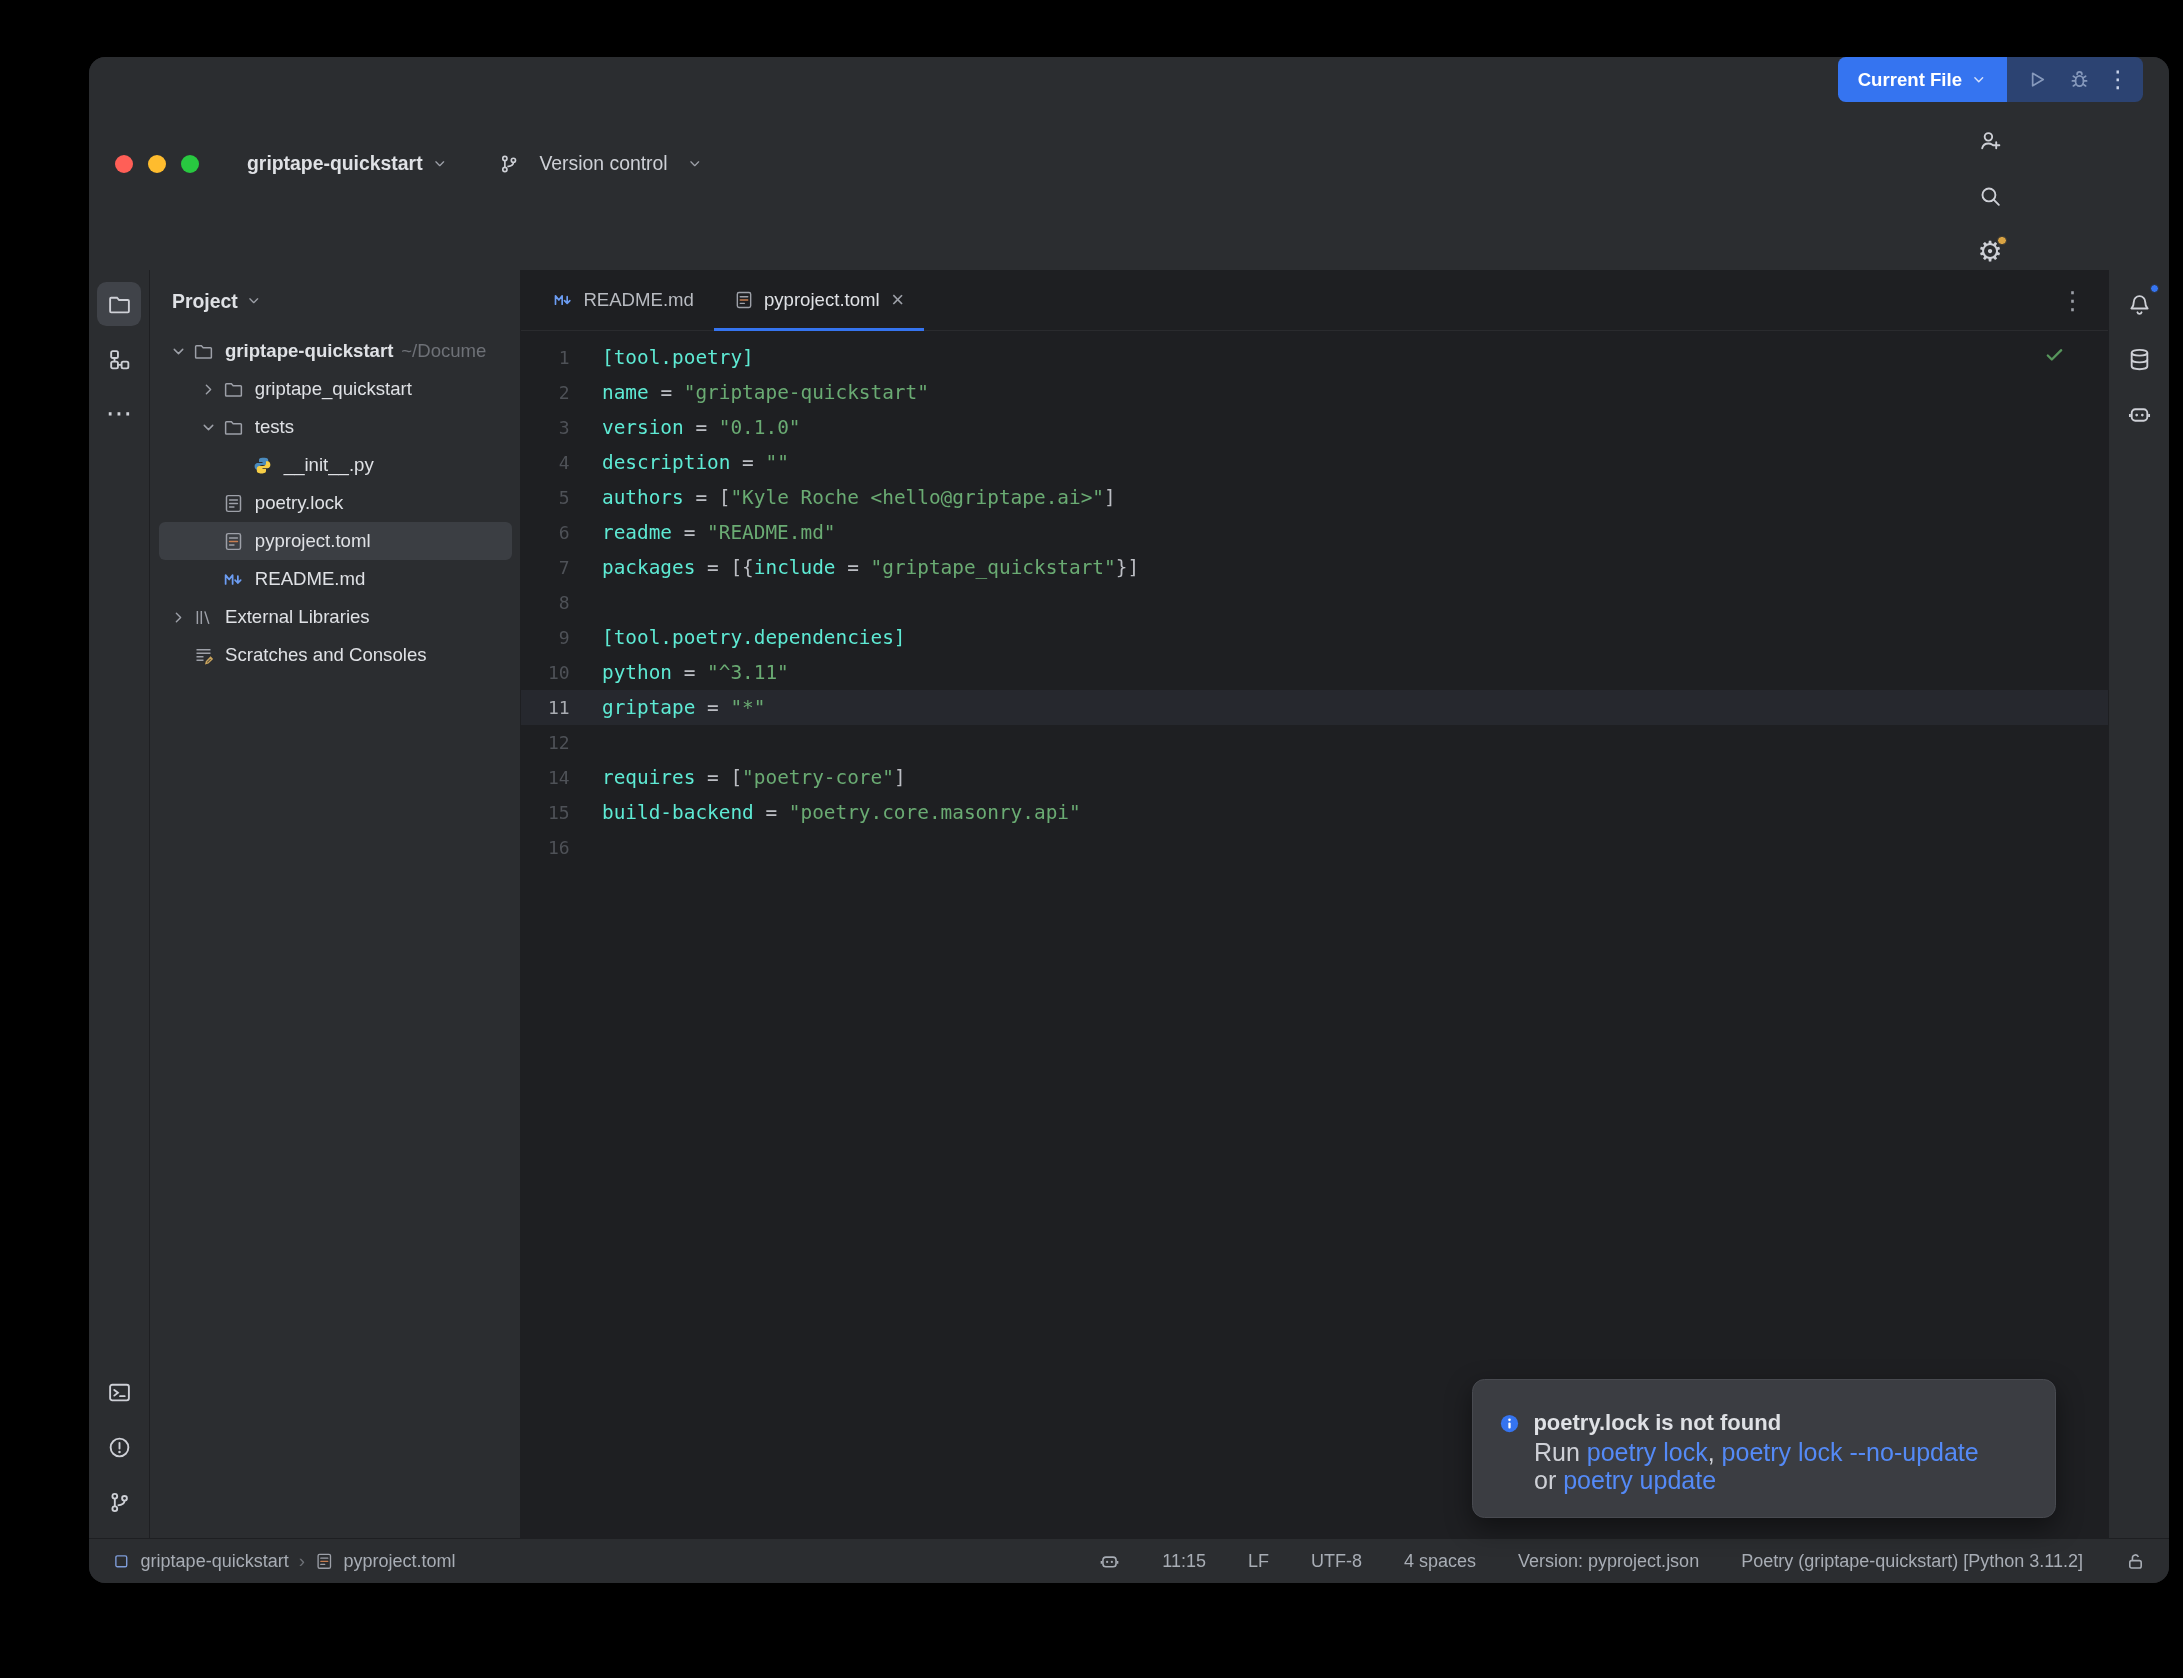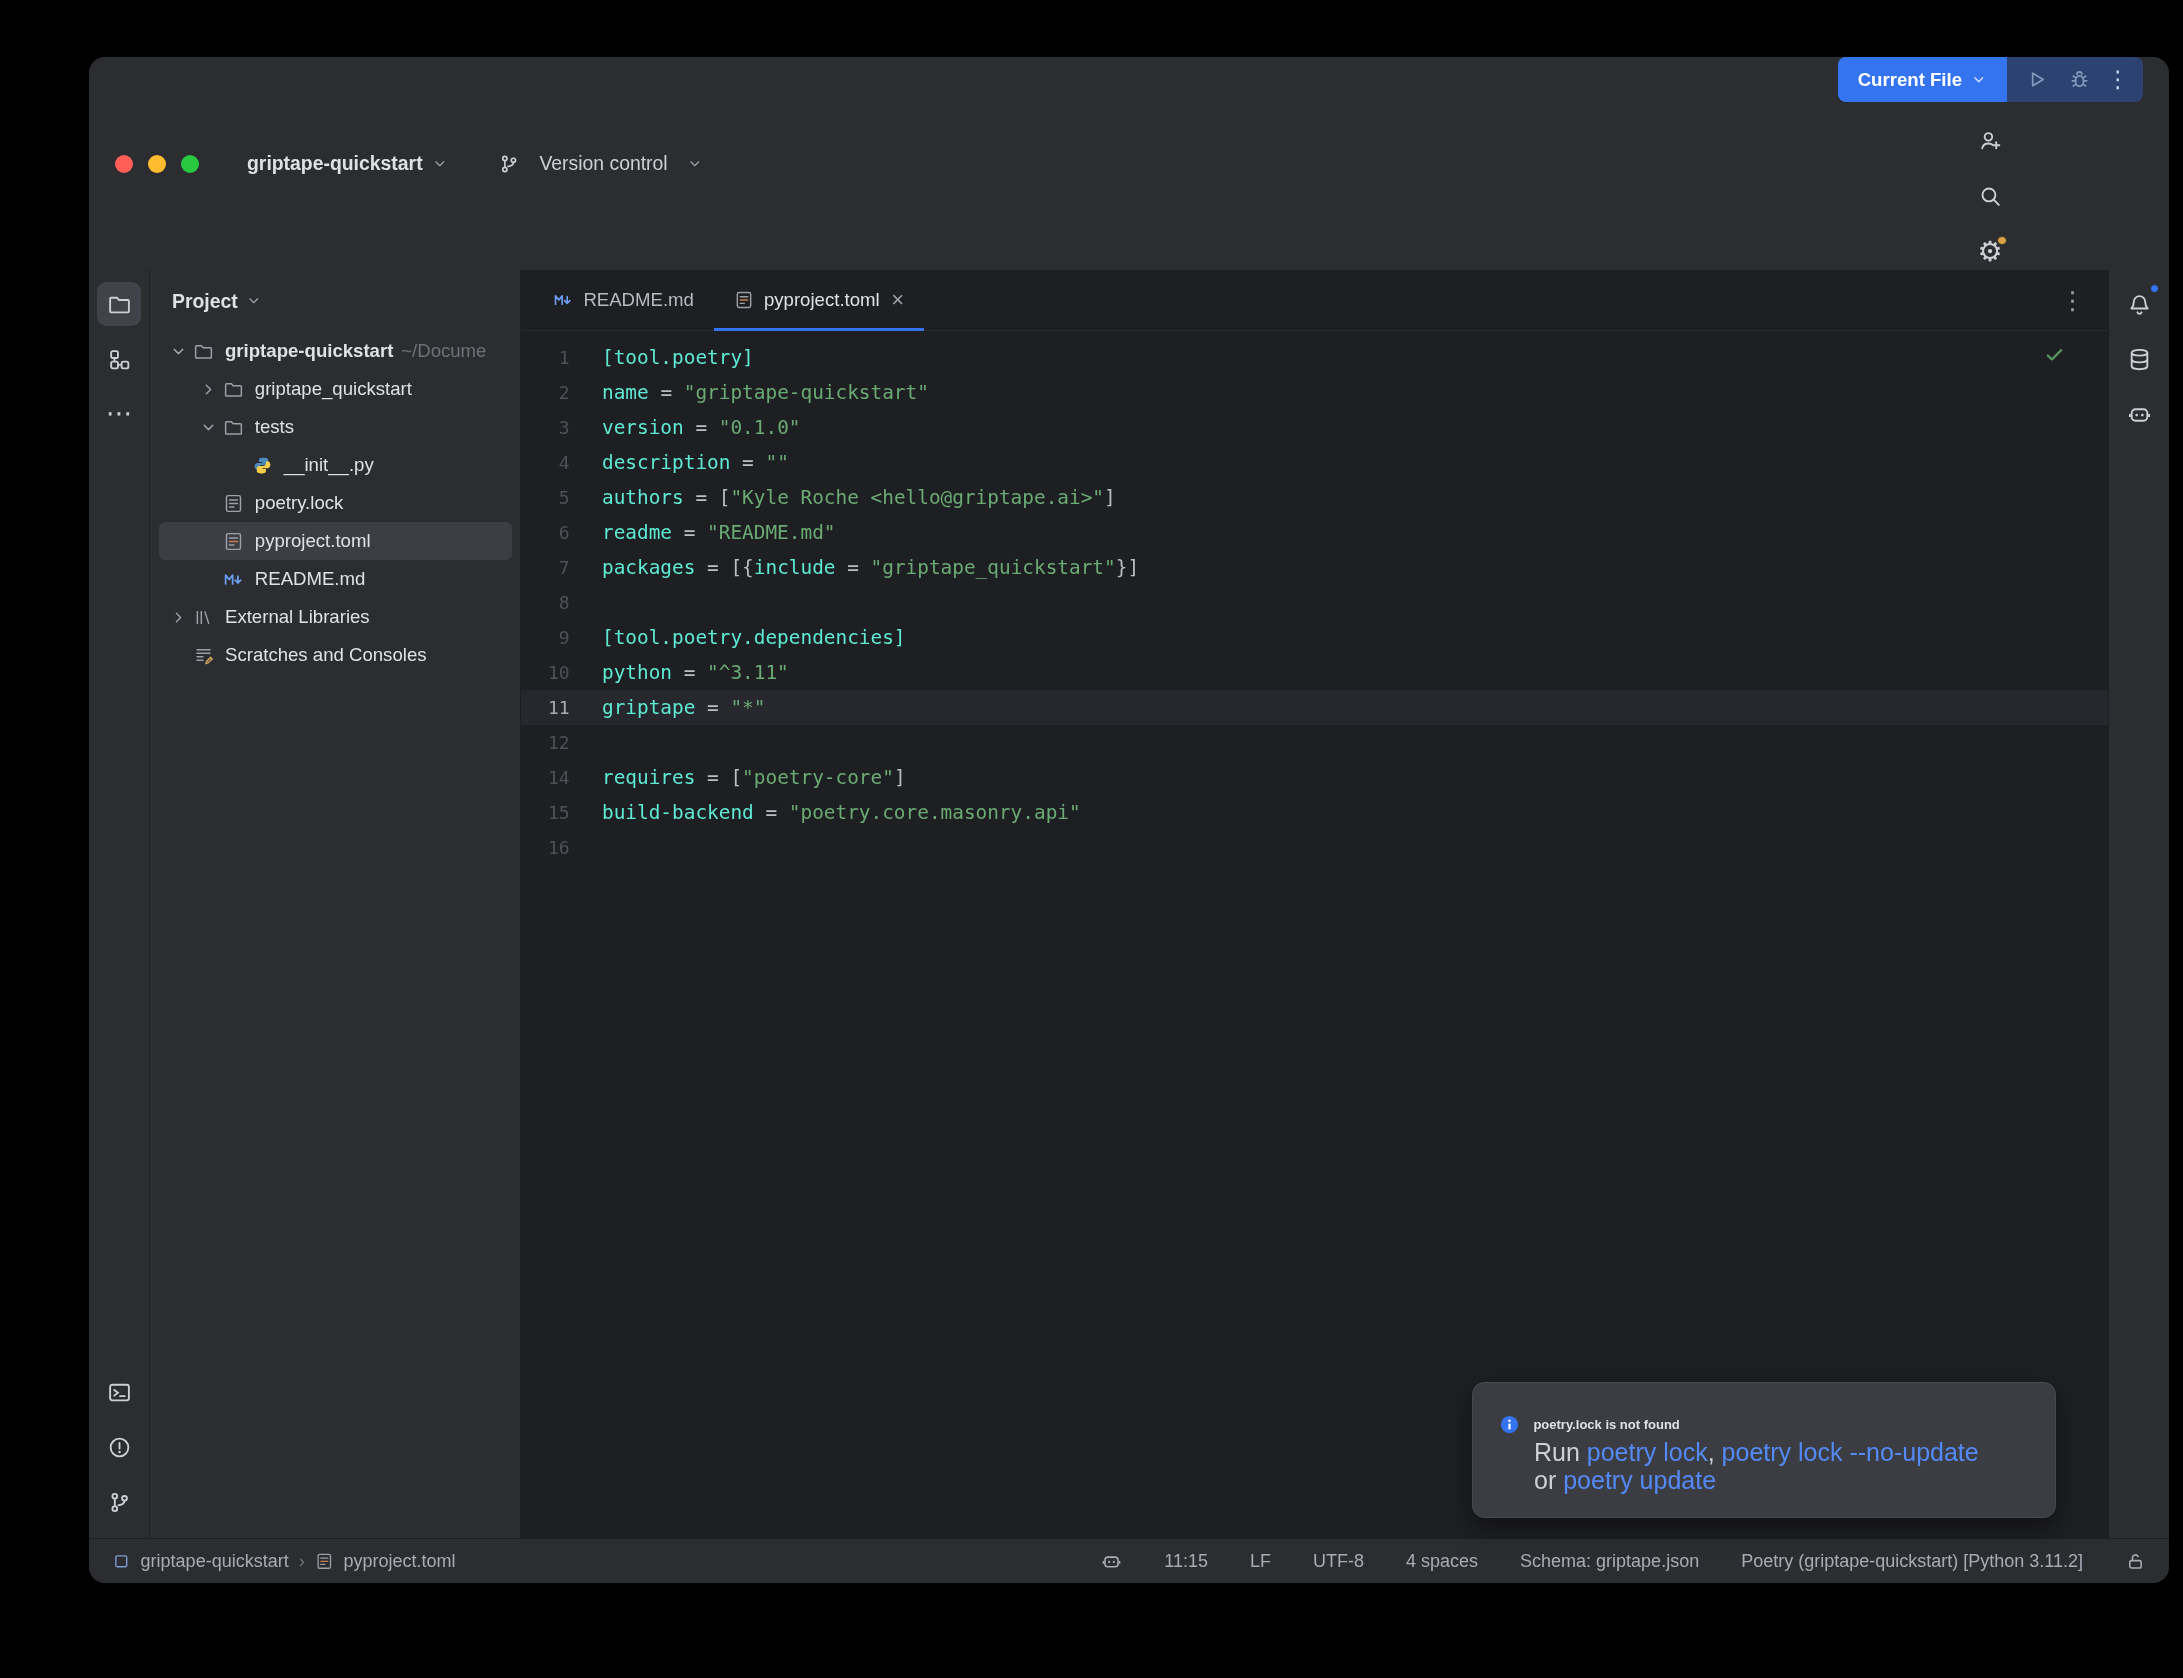--- a/index.html
+++ b/index.html
@@ -75,21 +75,21 @@
   .ltext { padding-left:20px; white-space:pre; }
   .tok-key { color:#5eead4; }
   .tok-punct { color:#BCBEC4; }
   .tok-str { color:#6AAB73; }
   .editor-check { position:absolute; top:12.4px; right:42px; color:#57965C; }
   .editor-check svg { width:23px; height:23px; display:block; }
 
   
   .toast { position:absolute; right:113px; bottom:65px; width:584px; background:#3B3D42;
     border:0.8px solid #484A50; border-radius:12.4px; padding:22px 25px 23px; box-shadow:0 9.3px 26.4px rgba(0,0,0,0.45); }
-  .toast-head { display:flex; align-items:center; gap:12.4px; font-size:13px; font-weight:700; color:#DFE1E5;margin-top:8px; }
+  .toast-head { display:flex; align-items:center; gap:12.4px; font-size:22px; font-weight:700; color:#DFE1E5;margin-top:8px; }
   .toast-head svg { width:23px; height:23px; flex:0 0 23px; display:block; }
   .toast-body { margin:2px 0 0 36px; max-width:466px; font-size:25px; line-height:28px; color:#CED0D6; }
   .toast-link { color:#548AF7; }
 
   
   .statusbar { flex:0 0 45px; background:#2B2D30; border-top:1.6px solid #1E1F22; display:flex; align-items:center;
     padding:0 23px; font-size:18px; color:#A8ADB5; }
   .sb-left { display:flex; align-items:center; gap:10px; }
   .sb-left svg { width:18.6px; height:18.6px; display:block; }
   .sb-sep { color:#6E7177; font-size:18.6px; }
@@ -491,21 +491,21 @@
             <rect x="4.5" y="7" width="15" height="11" rx="3.5"></rect>
             <circle cx="9.3" cy="12.5" r="1.3" fill="currentColor" stroke="none"></circle>
             <circle cx="14.7" cy="12.5" r="1.3" fill="currentColor" stroke="none"></circle>
             <path d="M2.8 11.5v3M21.2 11.5v3"></path>
           </svg>
         </span>
         <span class="sb-item">11:15</span>
         <span class="sb-item">LF</span>
         <span class="sb-item">UTF-8</span>
         <span class="sb-item">4 spaces</span>
-        <span class="sb-item">Schema: griptape.json</span>
+        <span class="sb-item">Version: pyproject.json</span>
         <span class="sb-item">Poetry (griptape-quickstart) [Python 3.11.2]</span>
         <span class="sb-icon">
           <svg viewBox="0 0 24 24" fill="none" stroke="currentColor" stroke-width="1.8">
             <rect x="5.5" y="11" width="13" height="8.5" rx="2"></rect>
             <path d="M8.5 11V8a3.5 3.5 0 0 1 6.8-1.2"></path>
           </svg>
         </span>
       </div>
   </div>
 

